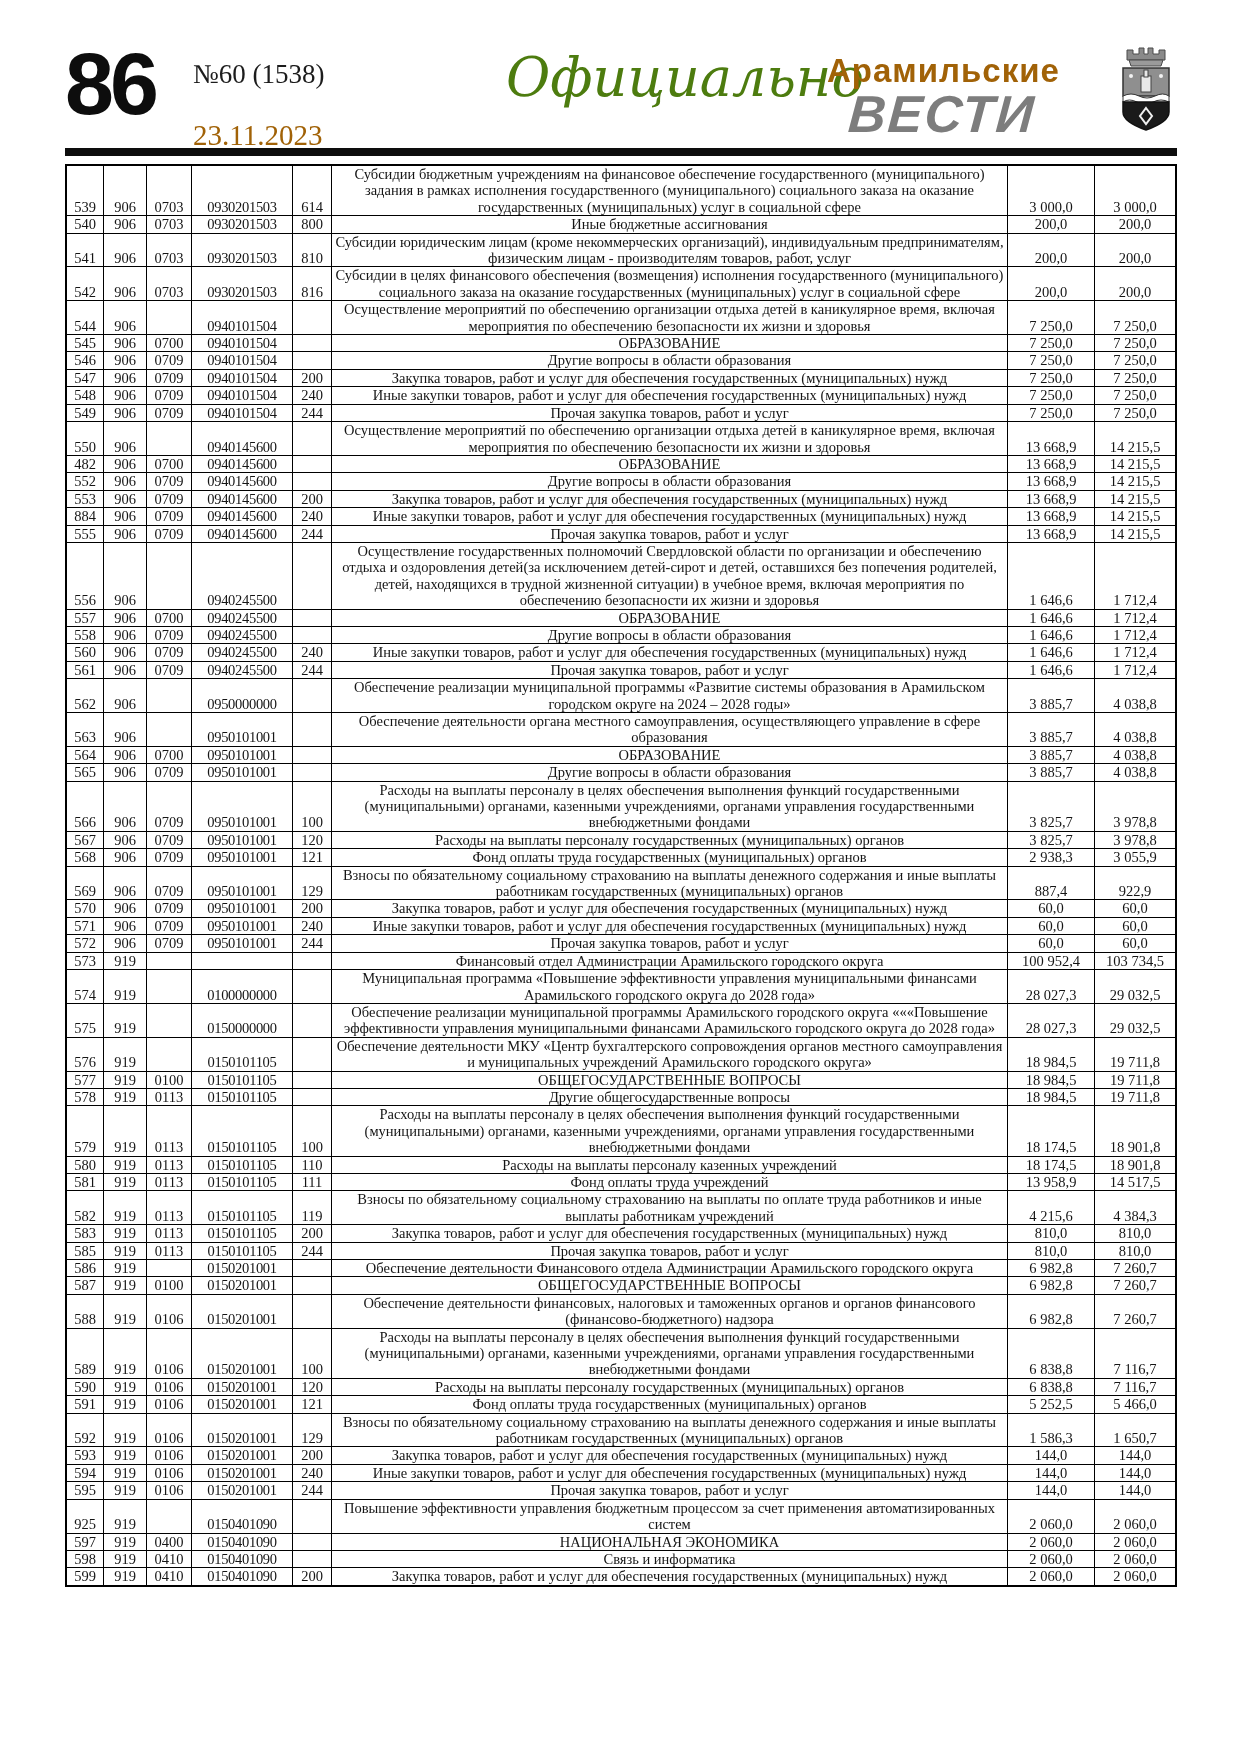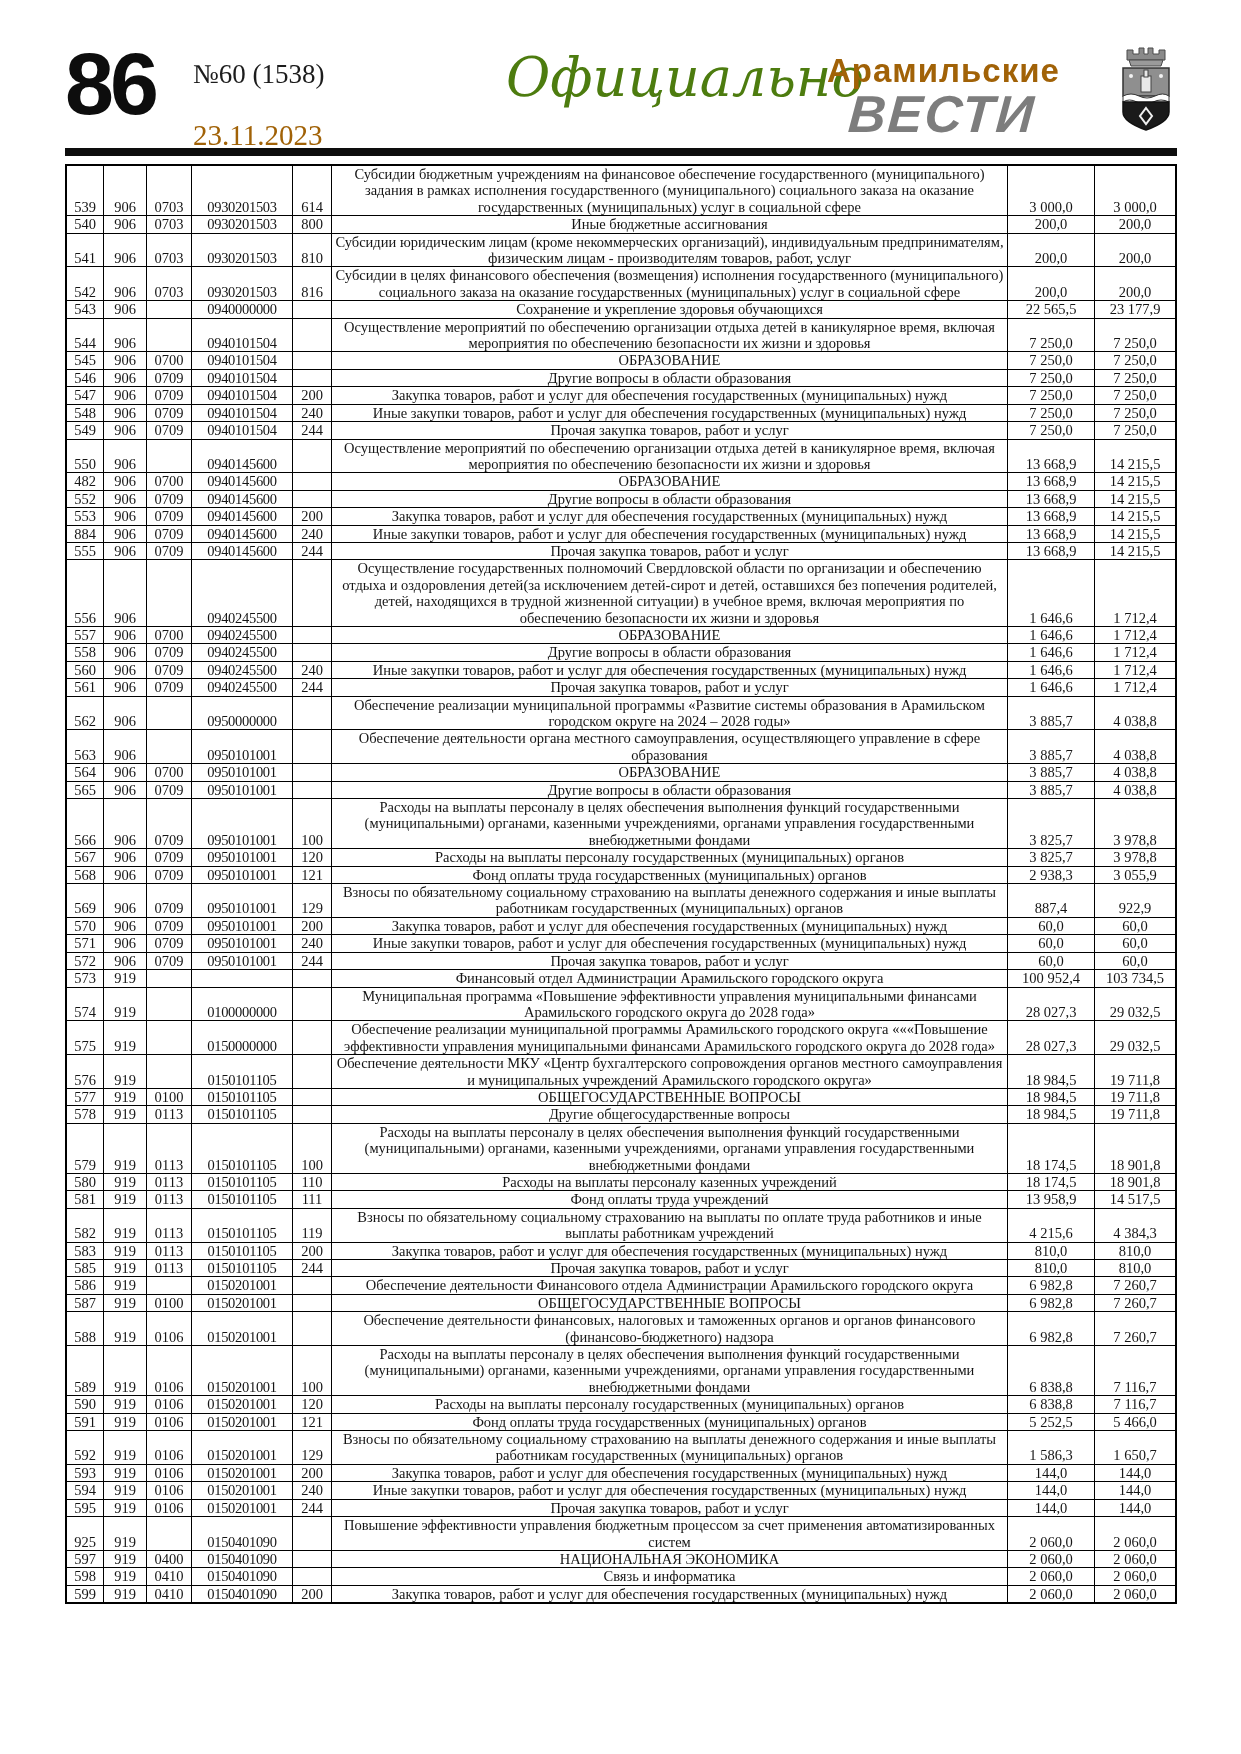--- a/index.html
+++ b/index.html
@@ -107,30 +107,20 @@
           <td class="c0">542</td>
           <td class="c1">906</td>
           <td class="c2">0703</td>
           <td class="c3">0930201503</td>
           <td class="c4">816</td>
           <td class="c5">Субсидии в целях финансового обеспечения (возмещения) исполнения государственного (муниципального) социального заказа на оказание государственных (муниципальных) услуг в социальной сфере</td>
           <td class="c6">200,0</td>
           <td class="c7">200,0</td>
         </tr>
         <tr>
-          <td class="c0">543</td>
-          <td class="c1">906</td>
-          <td class="c2"></td>
-          <td class="c3">0940000000</td>
-          <td class="c4"></td>
-          <td class="c5">Сохранение и укрепление здоровья обучающихся</td>
-          <td class="c6">22 565,5</td>
-          <td class="c7">23 177,9</td>
-        </tr>
-        <tr>
           <td class="c0">544</td>
           <td class="c1">906</td>
           <td class="c2"></td>
           <td class="c3">0940101504</td>
           <td class="c4"></td>
           <td class="c5">Осуществление мероприятий по обеспечению организации отдыха детей в каникулярное время, включая мероприятия по обеспечению безопасности их жизни и здоровья</td>
           <td class="c6">7 250,0</td>
           <td class="c7">7 250,0</td>
         </tr>
         <tr>

